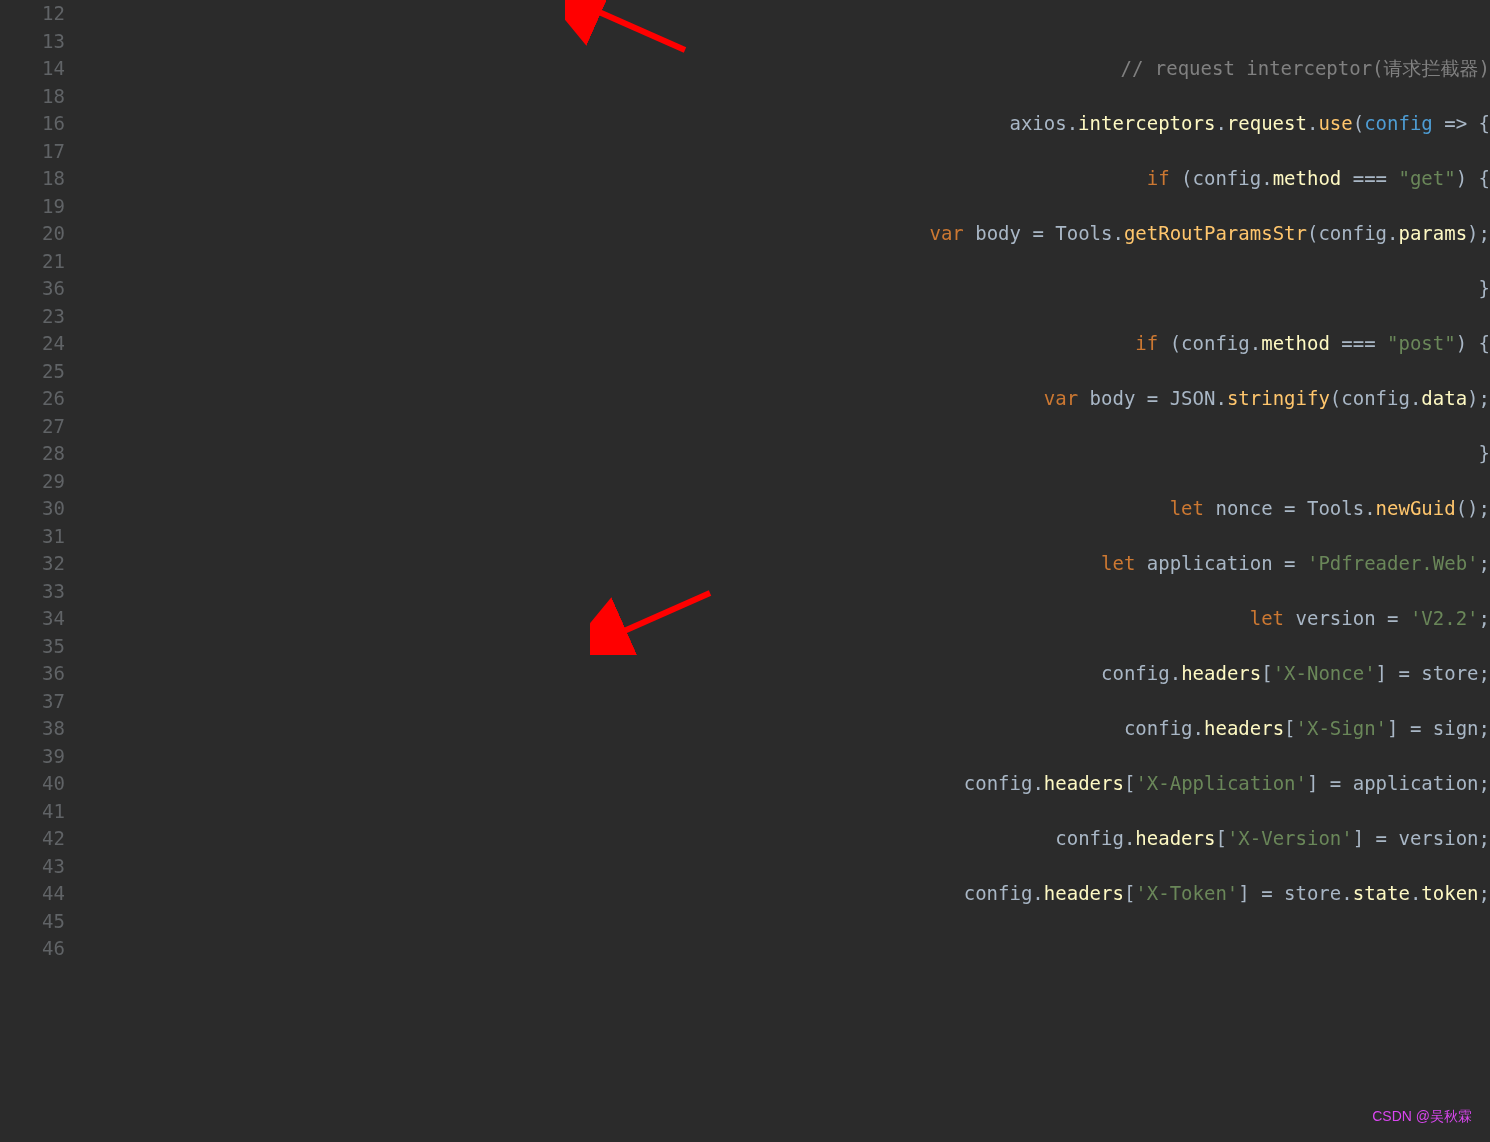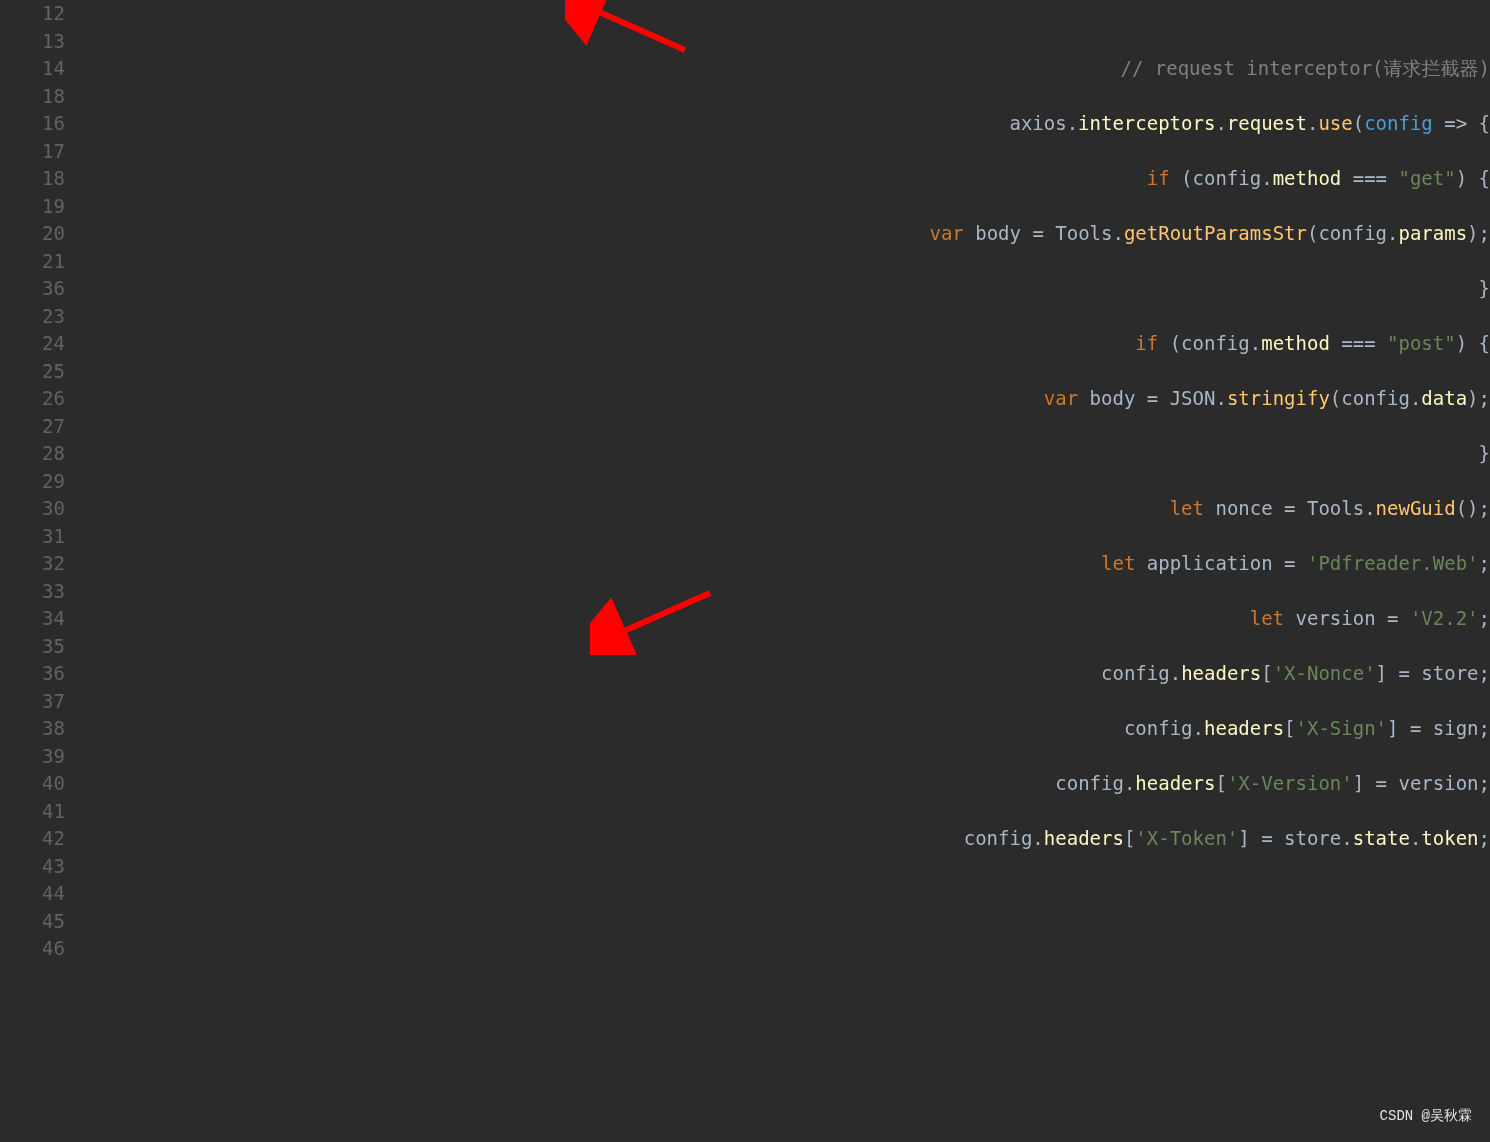--- a/index.html
+++ b/index.html
@@ -42,23 +42,23 @@
 
   .arrow {
     position: absolute;
     z-index: 5;
     pointer-events: none;
   }
   .watermark {
     position: absolute;
     bottom: 12px;
     right: 18px;
-    color: #e5e5e5;
+    color: #d946ef;
     font-size: 14px;
-    font-family: Liberation Mono, monospace;
+    font-family: Liberation Sans, sans-serif;
     z-index: 10;
   }
 </style>
 </head>
 <body>
 
 <div class="editor">
   <div class="gutter" id="gutter">
       <div>12</div>
       <div>13</div>
@@ -104,20 +104,21 @@
 <div class="line"><span>        </span><span class="kw">var</span><span> body = Tools.</span><span class="fn">getRoutParamsStr</span><span>(config.</span><span class="prop">params</span><span>);</span></div>
 <div class="line"><span>    }</span></div>
 <div class="line"><span>    </span><span class="kw">if</span><span> (config.</span><span class="prop">method</span><span> === </span><span class="str">"post"</span><span>) {</span></div>
 <div class="line"><span>        </span><span class="kw">var</span><span> body = JSON.</span><span class="fn">stringify</span><span>(config.</span><span class="prop">data</span><span>);</span></div>
 <div class="line"><span>    }</span></div>
 <div class="line"><span>    </span><span class="kw">let</span><span> nonce = Tools.</span><span class="fn">newGuid</span><span>();</span></div>
 <div class="line"><span>    </span><span class="kw">let</span><span> application = </span><span class="str">'Pdfreader.Web'</span><span>;</span></div>
 <div class="line"><span>    </span><span class="kw">let</span><span> version = </span><span class="str">'V2.2'</span><span>;</span></div>
 <div class="line"><span>    config.</span><span class="prop">headers</span><span>[</span><span class="str">'X-Nonce'</span><span>] = store;</span></div>
 <div class="line"><span>    config.</span><span class="prop">headers</span><span>[</span><span class="str">'X-Sign'</span><span>] = sign;</span></div>
+<div class="line"><span>    config.</span><span class="prop">headers</span><span>[</span><span class="str">'X-Application'</span><span>] = application;</span></div>
 <div class="line"><span>    config.</span><span class="prop">headers</span><span>[</span><span class="str">'X-Version'</span><span>] = version;</span></div>
 <div class="line"><span>    config.</span><span class="prop">headers</span><span>[</span><span class="str">'X-Token'</span><span>] = store.</span><span class="prop">state</span><span>.</span><span class="prop">token</span><span>;</span></div>
 <div class="line"><span></span></div>
 
 
 
 
 
 
 

